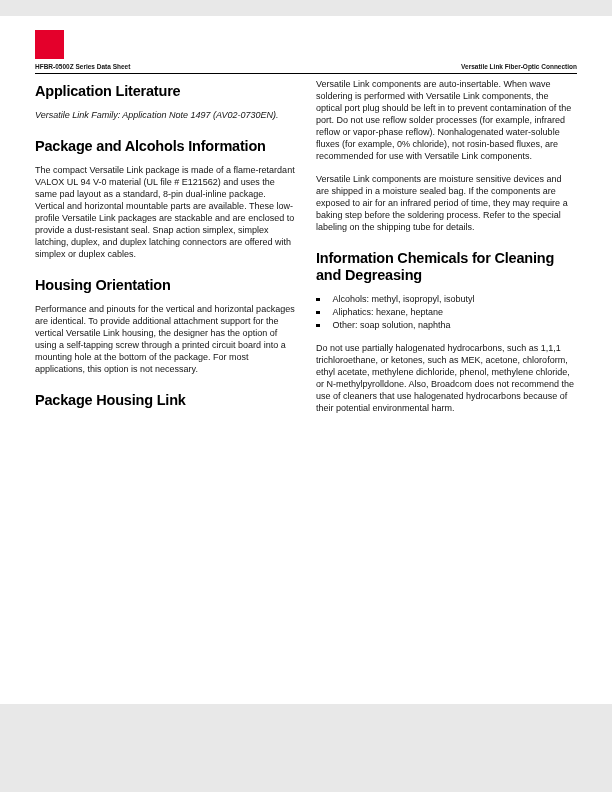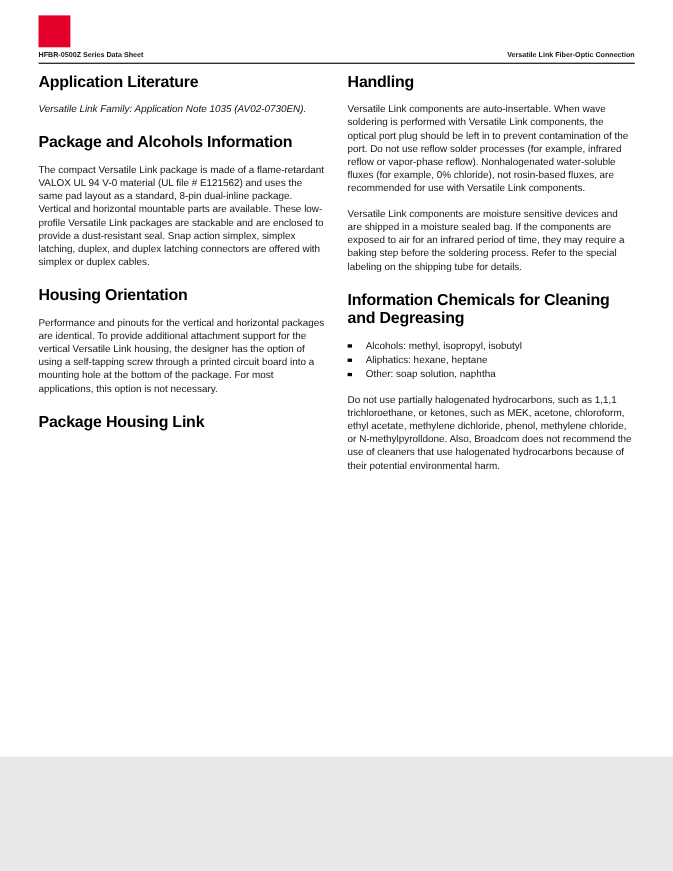--- a/index.html
+++ b/index.html
@@ -1,20 +1,20 @@
 <!DOCTYPE html>
 <html><head>
 <meta charset="utf-8">
 <style>
   html, body { margin: 0; padding: 0; background: #e8e8e8; }
   .page {
     position: relative;
     width: 612px;
     height: 688px;
-    margin: 0 auto;
+    margin: 16px auto;
     background: #ffffff;
     font-family: "Liberation Sans", sans-serif;
     color: #141414;
     overflow: hidden;
   }
   .logo {
     position: absolute;
     left: 35px;
     top: 14px;
     width: 29px;
@@ -115,21 +115,21 @@
     <span data-bind="header.right">Versatile Link Fiber-Optic Connection</span>
   </div>
   <div class="header-rule"></div>
 
   <div class="columns">
 
     <div class="col">
 
       <div class="section">
         <div class="section-title" data-bind="left.s1.title">Application Literature</div>
-        <p class="para italic" data-bind="left.s1.body">Versatile Link Family: Application Note 1035 (AV02-0730EN).</p>
+        <p class="para italic" data-bind="left.s1.body">Versatile Link Family: Application Note 1497 (AV02-0730EN).</p>
       </div>
 
       <div class="section">
         <div class="section-title" data-bind="left.s2.title">Package and Alcohols Information</div>
         <p class="para" data-bind="left.s2.body">The compact Versatile Link package is made of a flame-retardant VALOX UL 94 V-0 material (UL file # E121562) and uses the same pad layout as a standard, 8-pin dual-inline package. Vertical and horizontal mountable parts are available. These low-profile Versatile Link packages are stackable and are enclosed to provide a dust-resistant seal. Snap action simplex, simplex latching, duplex, and duplex latching connectors are offered with simplex or duplex cables.</p>
       </div>
 
       <div class="section">
         <div class="section-title" data-bind="left.s3.title">Housing Orientation</div>
         <p class="para" data-bind="left.s3.body">Performance and pinouts for the vertical and horizontal packages are identical. To provide additional attachment support for the vertical Versatile Link housing, the designer has the option of using a self-tapping screw through a printed circuit board into a mounting hole at the bottom of the package. For most applications, this option is not necessary.</p>
@@ -137,21 +137,20 @@
 
       <div class="section">
         <div class="section-title" data-bind="left.s4.title">Package Housing Link</div>
       </div>
 
     </div>
 
     <div class="col">
 
       <div class="section">
-        <div class="section-title" data-bind="right.s1.title">Handling</div>
         <p class="para" data-bind="right.s1.p1">Versatile Link components are auto-insertable. When wave soldering is performed with Versatile Link components, the optical port plug should be left in to prevent contamination of the port. Do not use reflow solder processes (for example, infrared reflow or vapor-phase reflow). Nonhalogenated water-soluble fluxes (for example, 0% chloride), not rosin-based fluxes, are recommended for use with Versatile Link components.</p>
         <p class="para" data-bind="right.s1.p2">Versatile Link components are moisture sensitive devices and are shipped in a moisture sealed bag. If the components are exposed to air for an infrared period of time, they may require a baking step before the soldering process. Refer to the special labeling on the shipping tube for details.</p>
       </div>
 
       <div class="section">
         <div class="section-title" data-bind="right.s2.title">Information Chemicals for Cleaning and Degreasing</div>
 
         <div class="bullet-list">
           <div class="bullet-item">
             <span class="bullet-sq"></span>

